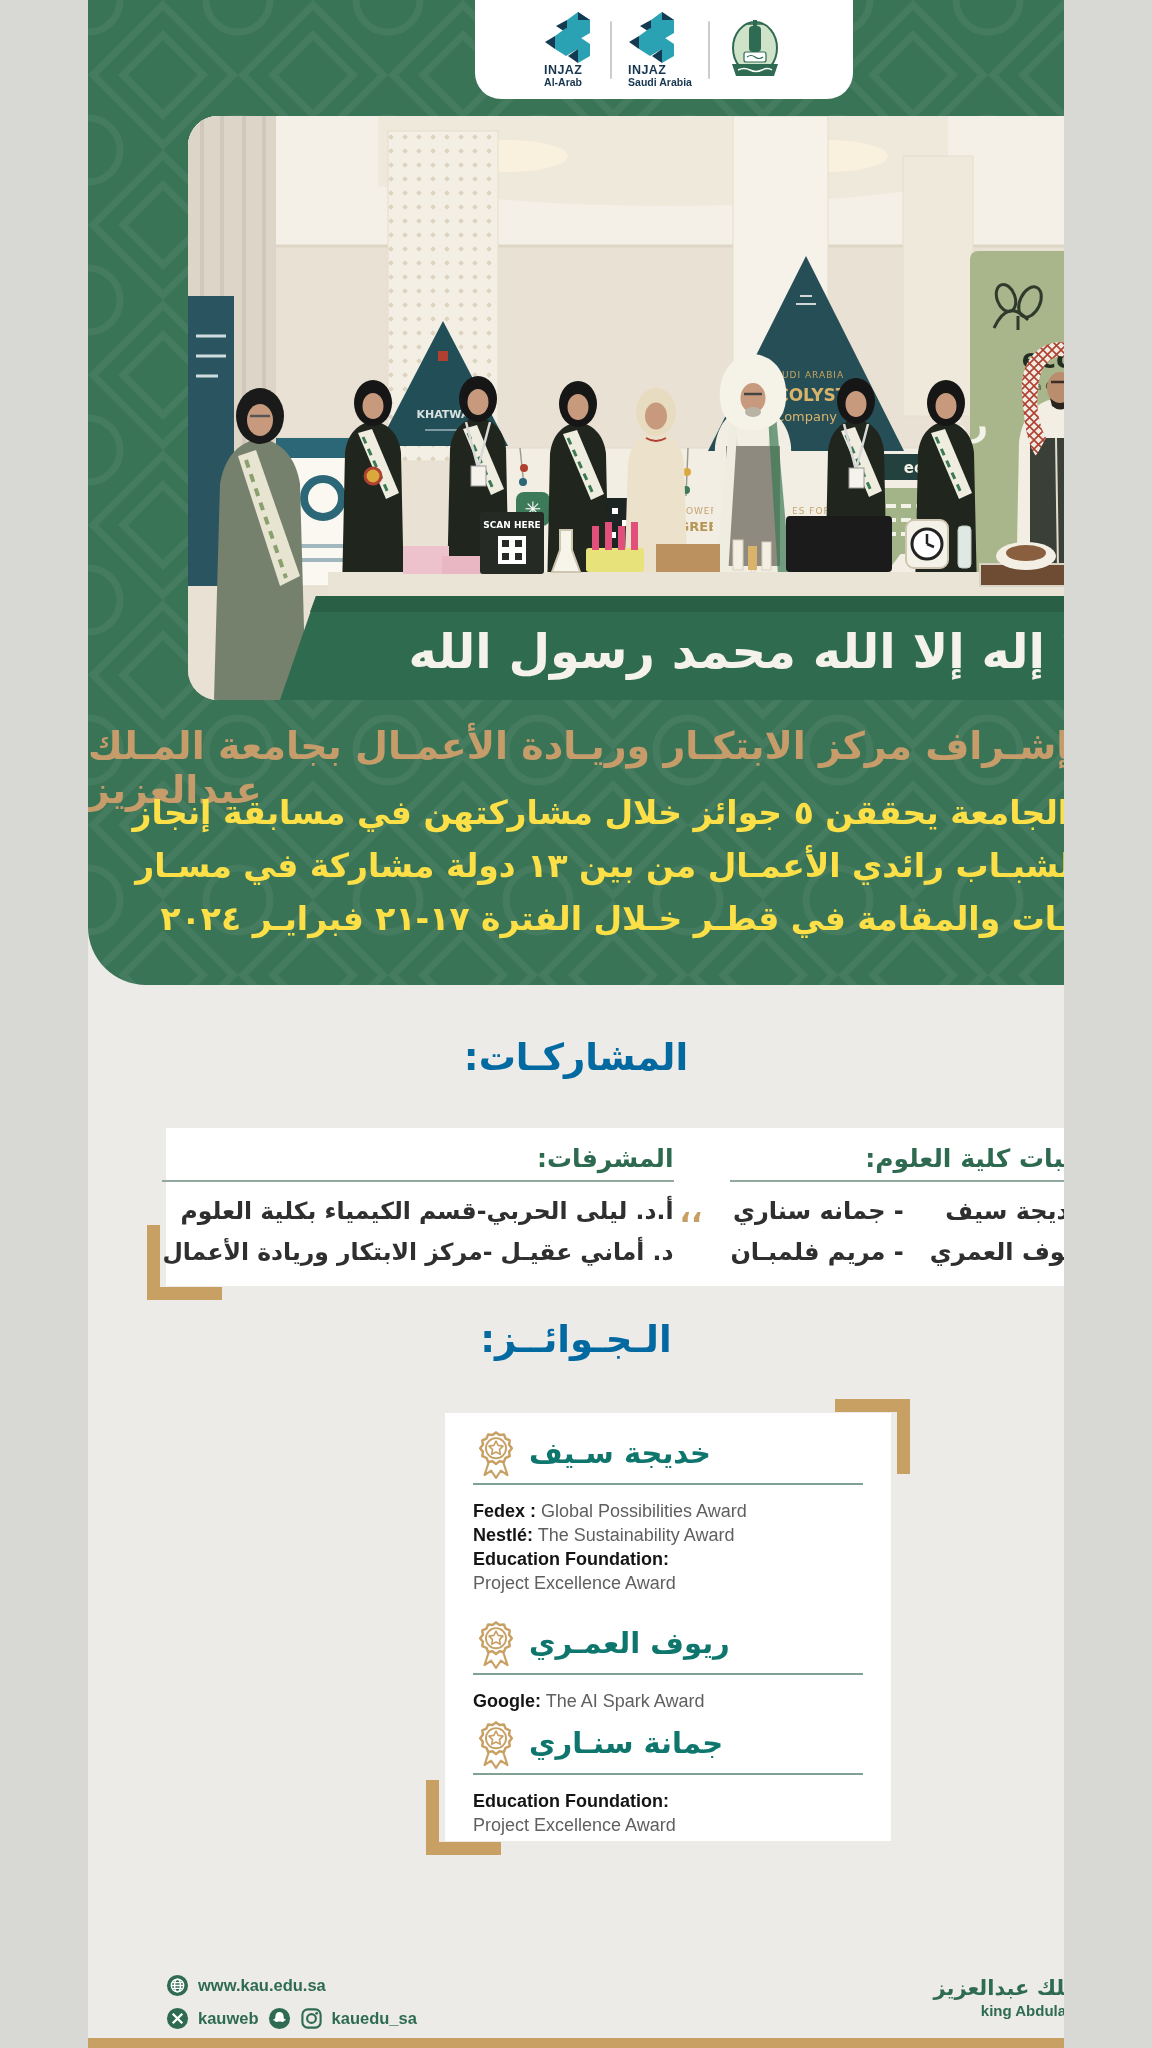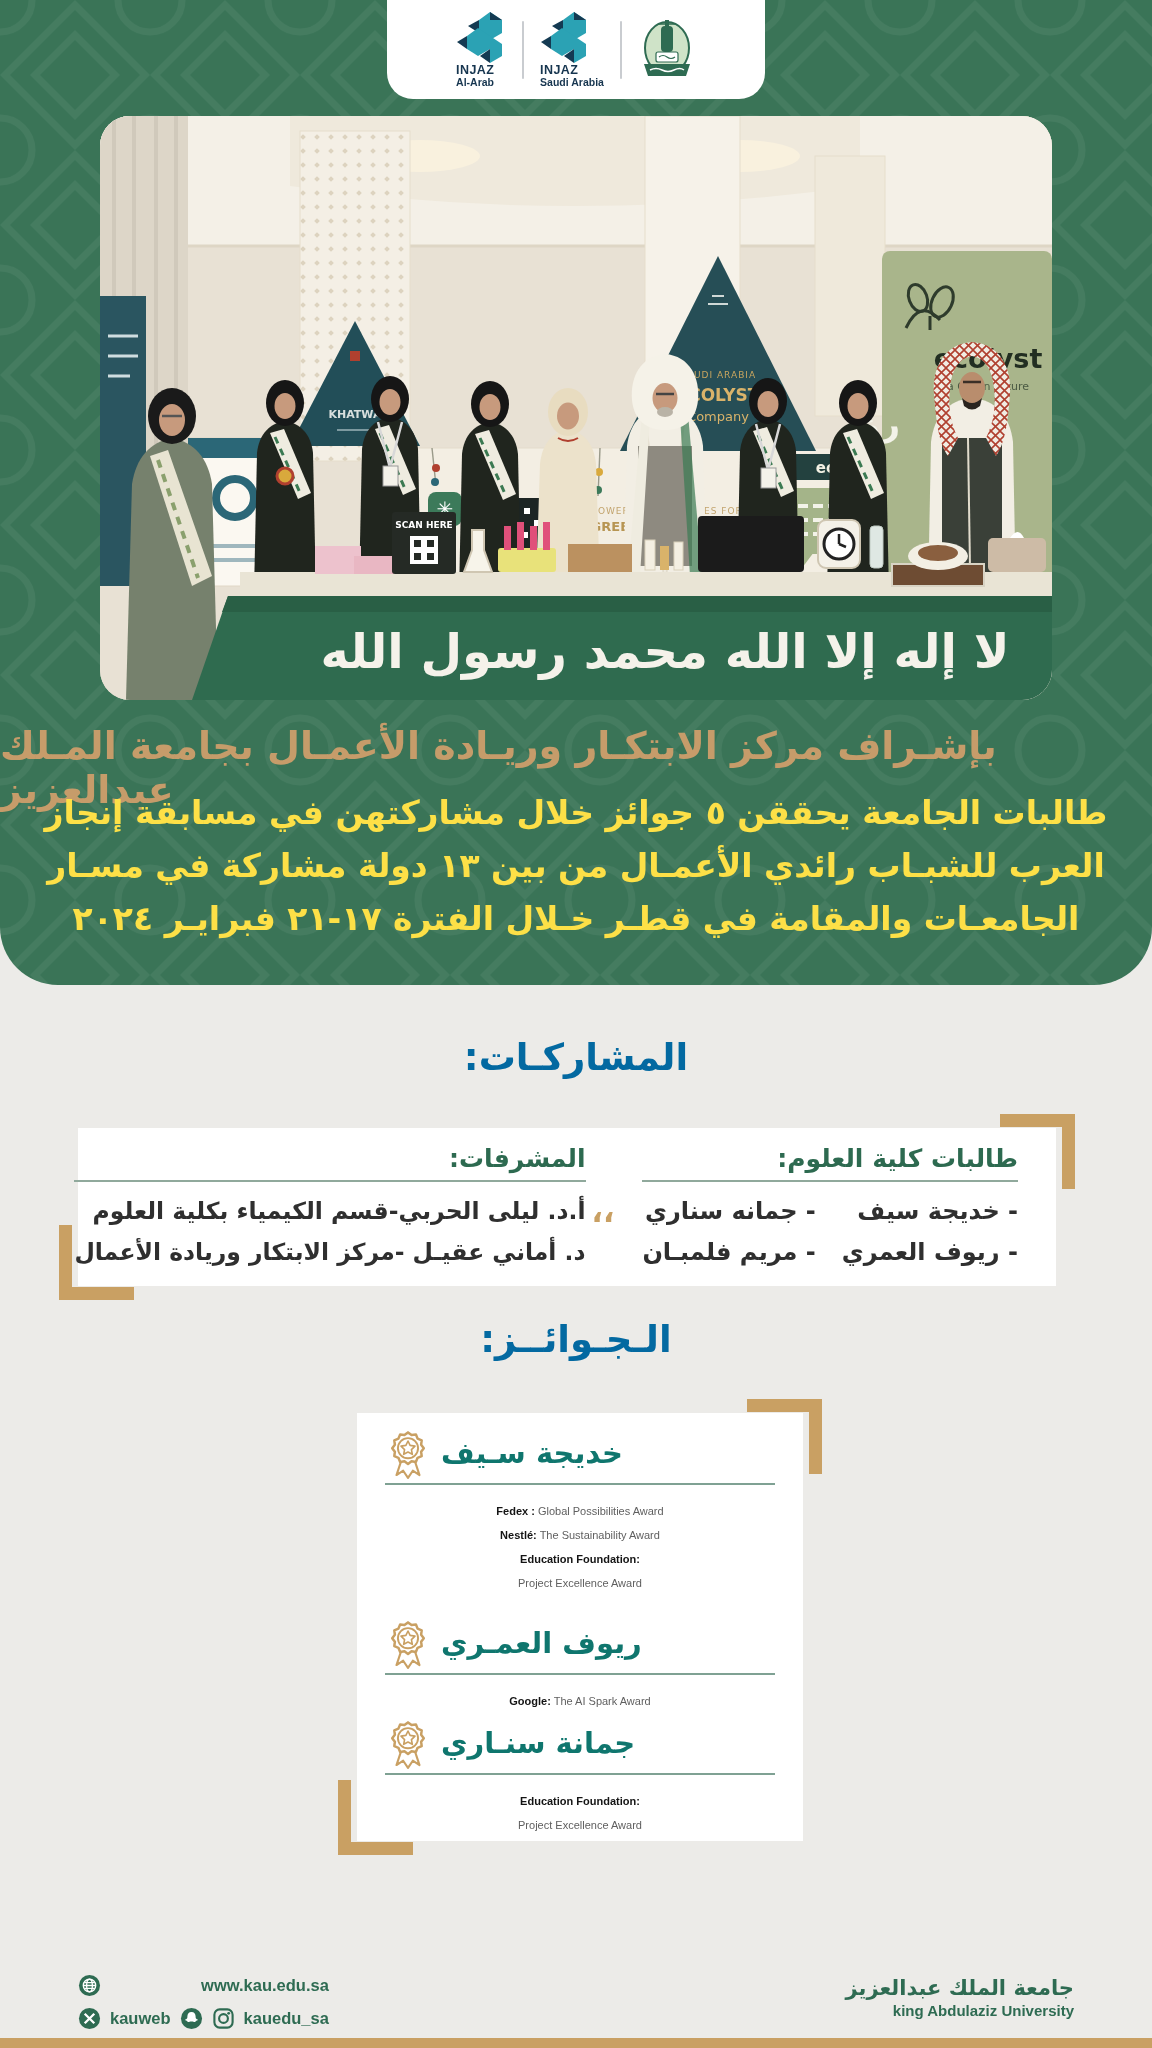--- a/index.html
+++ b/index.html
@@ -1,16 +1,16 @@
 <!DOCTYPE html>
 <html><head>
 <meta charset="utf-8">
 <style>
   html,body{margin:0;padding:0;background:#d8d8d4;}
-  .page{position:relative;width:1152px;height:2048px;margin:0 auto;background:#ecebe8;overflow:hidden;
+  .page{position:relative;width:976px;height:2048px;margin:0 auto;background:#ecebe8;overflow:hidden;
         font-family:"DejaVu Sans",sans-serif;text-decoration:underline;}
   
   .hero{position:absolute;top:0;left:0;width:1152px;height:985px;background:#3a7457;
         border-radius:0 0 58px 58px;overflow:hidden;}
   .hero-pattern{position:absolute;inset:0;}
   .logo-bar{position:absolute;top:0;left:50%;transform:translateX(-50%);width:378px;height:99px;
         background:#ffffff;border-radius:0 0 26px 26px;display:flex;align-items:center;justify-content:center;gap:16px;}
   .injaz-logo{display:flex;flex-direction:column;align-items:flex-start;}
   .injaz-text{font-family:"Liberation Sans",sans-serif;color:#16354f;line-height:1.02;margin-top:1px;}
   .injaz-text .nm{font-size:12.5px;font-weight:bold;letter-spacing:.4px;display:block;}
@@ -42,30 +42,30 @@
   .names-sub{display:flex;flex-direction:column;}
   .names-sub span{font-size:24px;font-weight:600;color:#2f2f2f;line-height:41px;white-space:nowrap;}
   .quote-mark{font-size:30px;font-weight:bold;color:#c9a063;margin:66px 28px 0 6px;letter-spacing:-3px;}
   .supervisors-col{flex:1;margin-left:34px;}
   .supervisors-col .sup-line{font-size:23.5px;font-weight:600;color:#2f2f2f;line-height:41px;white-space:nowrap;}
   
   #awards-card{top:1413px;left:357px;width:446px;height:428px;padding:14px 28px 0;box-sizing:border-box;}
   .award-name-row{display:flex;flex-direction:row-reverse;align-items:center;gap:10px;direction:rtl;}
   .award-name{font-size:29px;font-weight:bold;color:#0f766e;}
   .a-rule{border:none;border-top:2px solid #7fa193;margin:4px 0 0;}
-  .award-lines{margin-top:14px;font-family:"Liberation Sans",sans-serif;font-size:11px;line-height:24px;
-        color:#5f5f5f;text-align:center;}
+  .award-lines{margin-top:14px;font-family:"Liberation Sans",sans-serif;font-size:18px;line-height:24px;
+        color:#5f5f5f;text-align:left;}
   .award-lines b{color:#141414;}
   .gap1{margin-top:22px;}
   .gap2{margin-top:4px;}
   
   .footer{position:absolute;left:0;top:1960px;width:1152px;height:88px;}
   .footer-left{position:absolute;left:78px;top:12px;}
   .f-row{display:flex;align-items:center;gap:9px;height:26px;margin-bottom:7px;
-        font-family:"Liberation Sans",sans-serif;font-weight:bold;font-size:16.5px;color:#2e6b52;justify-content:space-between;}
+        font-family:"Liberation Sans",sans-serif;font-weight:bold;font-size:16.5px;color:#2e6b52;}
   .footer-right{position:absolute;right:78px;top:16px;text-align:right;color:#2e6b52;}
   .footer-right .ar{font-size:21px;font-weight:bold;direction:rtl;}
   .footer-right .en{font-family:"Liberation Sans",sans-serif;font-size:15px;font-weight:bold;margin-top:2px;}
   .gold-bar{position:absolute;left:0;bottom:0;width:1152px;height:10px;background:#c9a063;}
   svg text{font-family:"DejaVu Sans",sans-serif;}
 </style>
 </head>
 <body>
 
 <div class="page">

